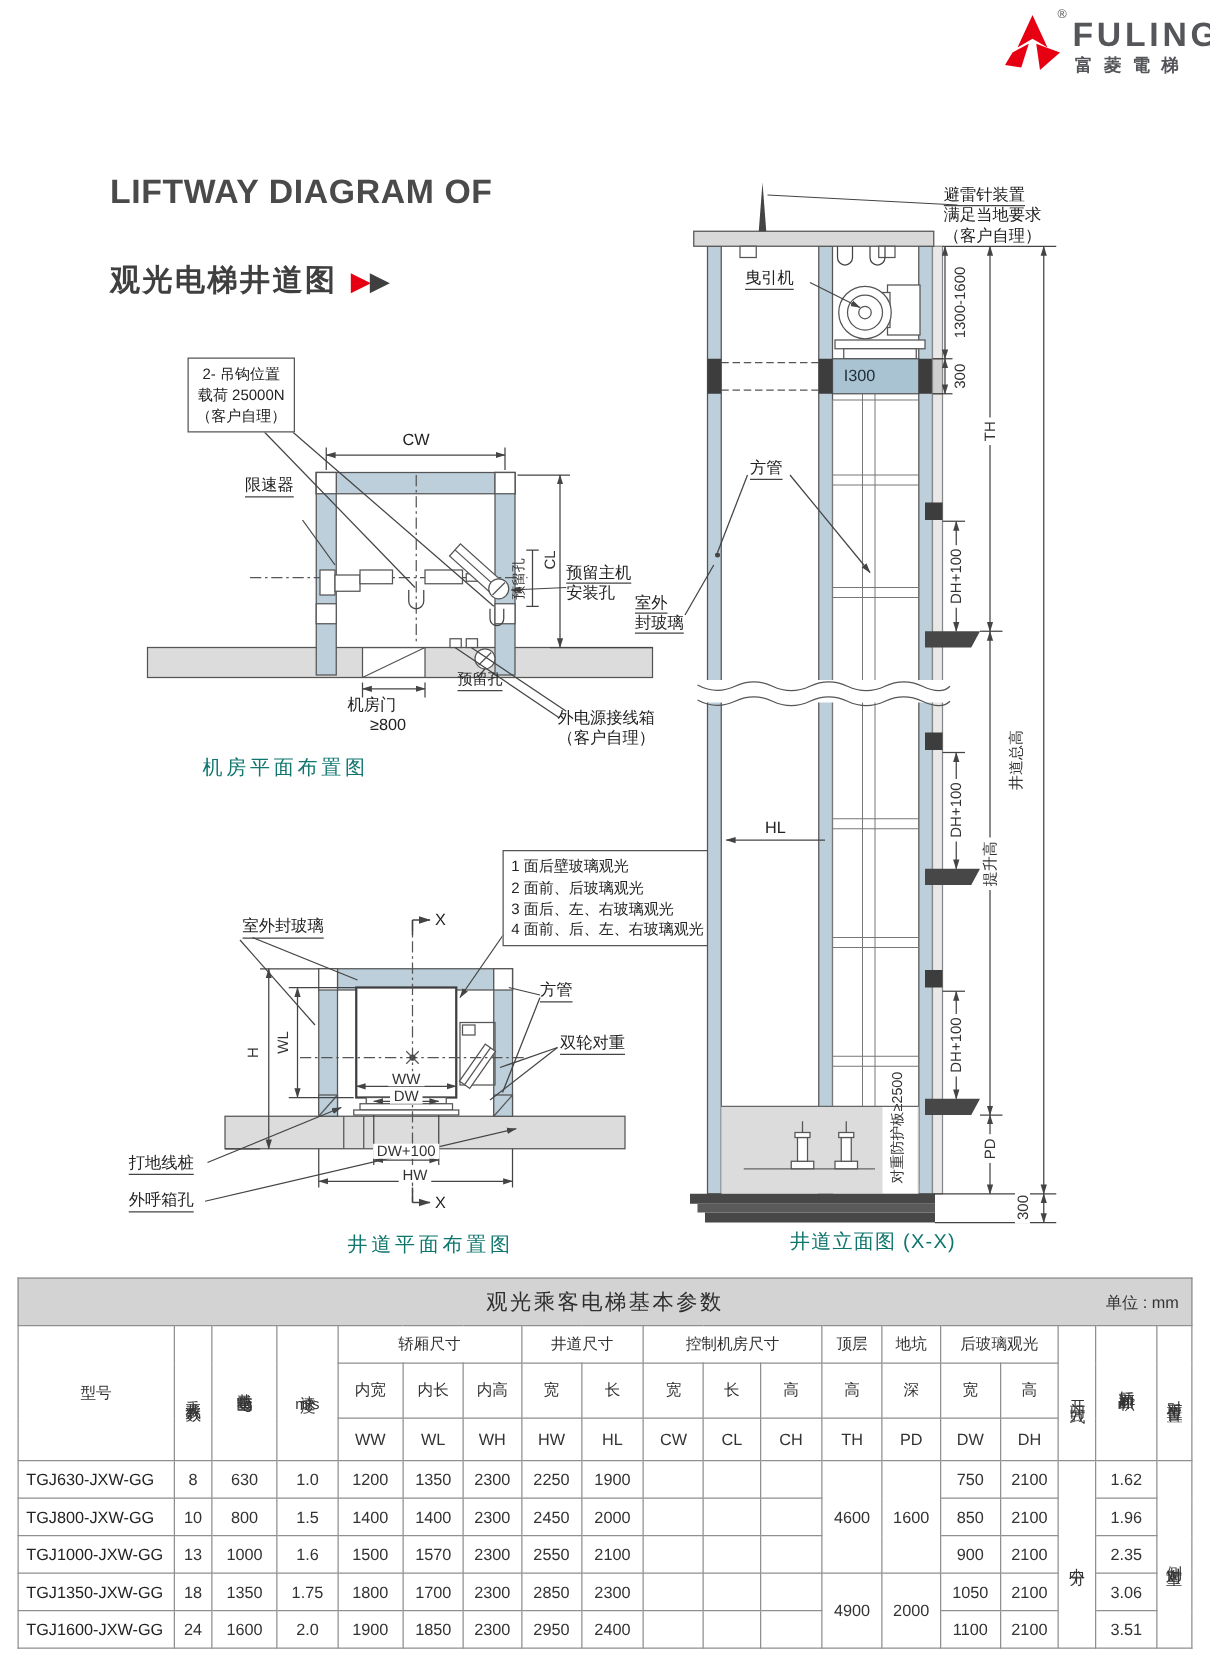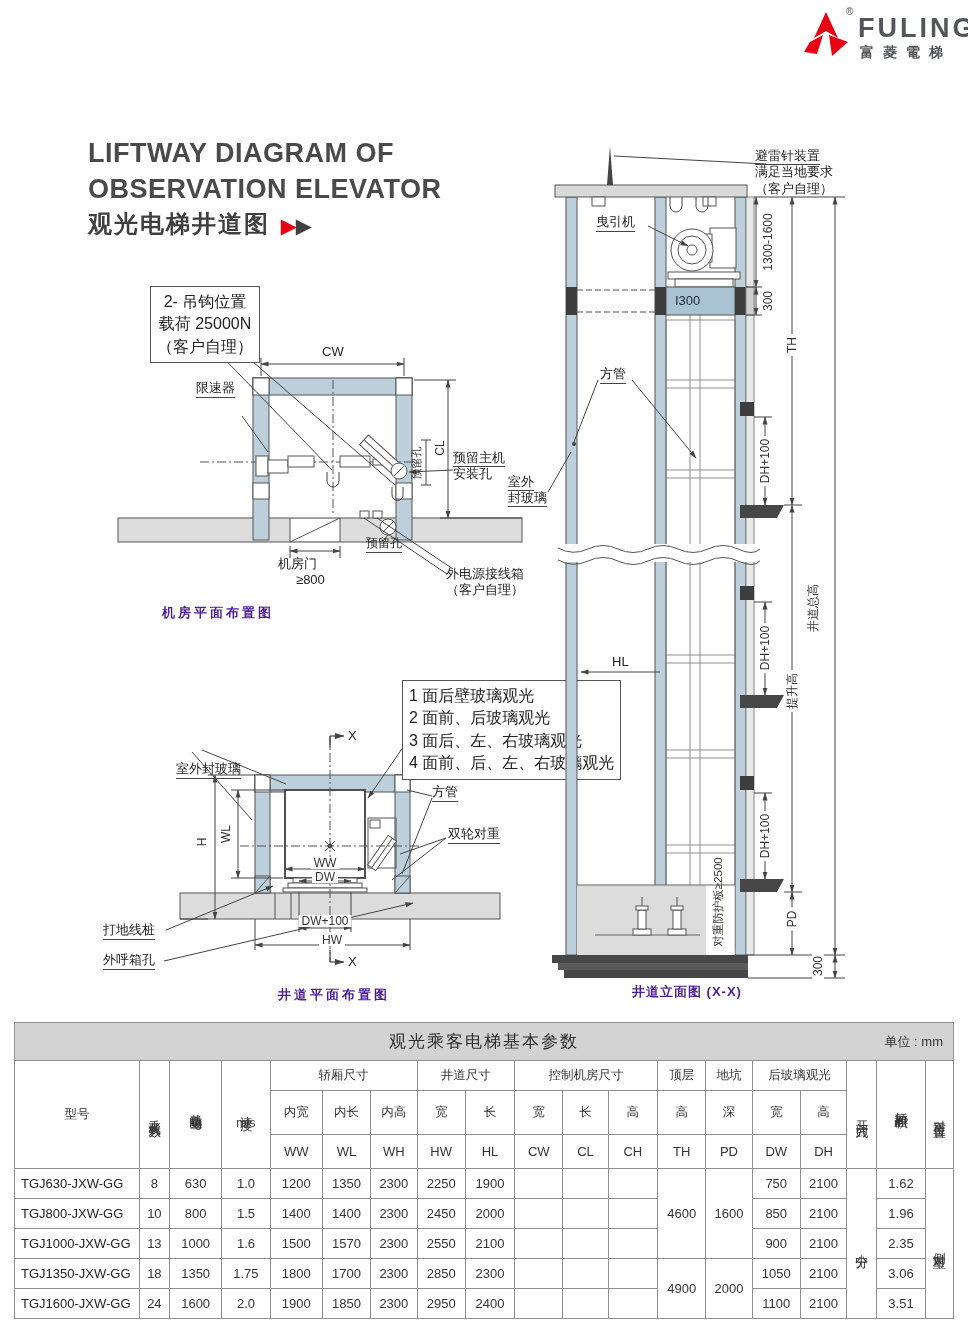--- a/index.html
+++ b/index.html
@@ -16,29 +16,29 @@
   .tri-red{color:#e60012;}
   .tri-dark{color:#3f3f3f;margin-left:-3px;}
   
   .diagA{position:absolute;left:90px;top:280px;width:480px;height:360px;}
   .diagB{position:absolute;left:80px;top:670px;width:500px;height:350px;}
   .diagC{position:absolute;left:500px;top:140px;width:468px;height:875px;}
   .diag svg, .dsvg{position:absolute;left:0;top:0;}
   .lbl{position:absolute;font-size:13px;color:#222;white-space:nowrap;line-height:1.25;}
   .lbl-s{font-size:12px;}
   .lbl-u{border-bottom:1px solid #444;padding-bottom:1px;}
-  .note-box{position:absolute;border:1px solid #555;background:#fff;padding:4px 6px;font-size:16px;
+  .note-box{position:absolute;border:1px solid #555;background:#fff;padding:4px 6px;font-size:12px;
             line-height:1.4;color:#222;text-align:center;white-space:nowrap;}
   .note-left{text-align:left;}
   .cdim{position:absolute;transform:translate(-50%,-50%);font-size:12px;color:#333;background:#fff;
         padding:0 3px;white-space:nowrap;line-height:1;}
   .vdim{position:absolute;transform:translate(-50%,-50%) rotate(-90deg);font-size:12px;color:#333;
         background:#fff;padding:0 3px;white-space:nowrap;line-height:1;}
   .vdim-nobg{background:transparent;}
-  .caption{position:absolute;font-size:13px;color:#4c1d95;letter-spacing:3px;font-weight:700;}
+  .caption{position:absolute;font-size:16px;color:#0f766e;letter-spacing:3px;font-weight:400;}
   
   .table-wrap{position:absolute;left:14px;top:1022px;width:940px;}
   .table-title{position:relative;height:38px;line-height:38px;background:#d3d3d3;border:1px solid #8f8f8f;
                border-bottom:none;text-align:center;font-size:17px;color:#2e2e2e;letter-spacing:2px;box-sizing:border-box;}
   .table-unit{position:absolute;right:10px;top:0;font-size:13px;letter-spacing:0;color:#333;}
   table.params{border-collapse:collapse;table-layout:fixed;width:940px;font-size:13px;color:#333;}
   table.params th,table.params td{border:1px solid #8f8f8f;text-align:center;padding:0;font-weight:normal;
                overflow:hidden;line-height:1.2;}
   tr.hr1{height:30px;} tr.hr2{height:44px;} tr.hr3{height:34px;} tr.br{height:30px;}
   .vert{writing-mode:vertical-rl;text-orientation:upright;letter-spacing:2px;line-height:1;display:inline-block;}
@@ -55,21 +55,20 @@
     <polygon points="26,0 38,26 26,19 14,26" fill="#e60012"></polygon>
     <polygon points="10,30 23,23 17,42 4,40" fill="#e60012"></polygon>
     <polygon points="29,23 48,30 32,44" fill="#e60012"></polygon>
   </svg>
   <div class="logo-reg">®</div>
   <div class="logo-brand">FULING</div>
   <div class="logo-cn">富菱電梯</div>
 
   <div class="title1">
     <span>LIFTWAY DIAGRAM OF</span><br>
-    <span>OBSERVATION ELEVATOR</span>
   </div>
   <div class="subtitle">
     <span>观光电梯井道图</span>
     <span class="tri tri-red">▶</span><span class="tri tri-dark">▶</span>
   </div>
 
   <div class="diagA diag">
     <svg class="dsvg" width="480" height="360" viewBox="0 0 480 360">
       <defs>
         <marker id="arA" markerWidth="10" markerHeight="8" refX="7.5" refY="3" orient="auto-start-reverse">
@@ -239,21 +238,21 @@
           <line x1="330" y1="249" x2="330" y2="280"></line>
         <line x1="175" y1="275" x2="330" y2="275" marker-start="url(#arB)" marker-end="url(#arB)"></line>
       </g>
     </svg>
     <div class="note-box note-left" style="left:322px;top:10px;">
       <div>1 面后壁玻璃观光</div>
       <div>2 面前、后玻璃观光</div>
       <div>3 面后、左、右玻璃观光</div>
       <div>4 面前、后、左、右玻璃观光</div>
     </div>
-    <div class="lbl lbl-u" style="left:96px;top:63px;margin-top:28px;">室外封玻璃</div>
+    <div class="lbl lbl-u" style="left:114px;top:63px;">室外封玻璃</div>
     <div class="lbl" style="left:268px;top:58px;">X</div>
     <div class="lbl" style="left:268px;top:284px;">X</div>
     <div class="lbl lbl-u" style="left:352px;top:114px;">方管</div>
     <div class="lbl lbl-u" style="left:368px;top:156px;">双轮对重</div>
     <div class="vdim" style="left:122px;top:172px;">H</div>
     <div class="vdim" style="left:146px;top:164px;">WL</div>
     <div class="cdim" style="left:245px;top:193px;">WW</div>
     <div class="cdim" style="left:245px;top:207px;">DW</div>
     <div class="cdim" style="left:245px;top:251px;">DW+100</div>
     <div class="cdim" style="left:252px;top:270px;">HW</div>

